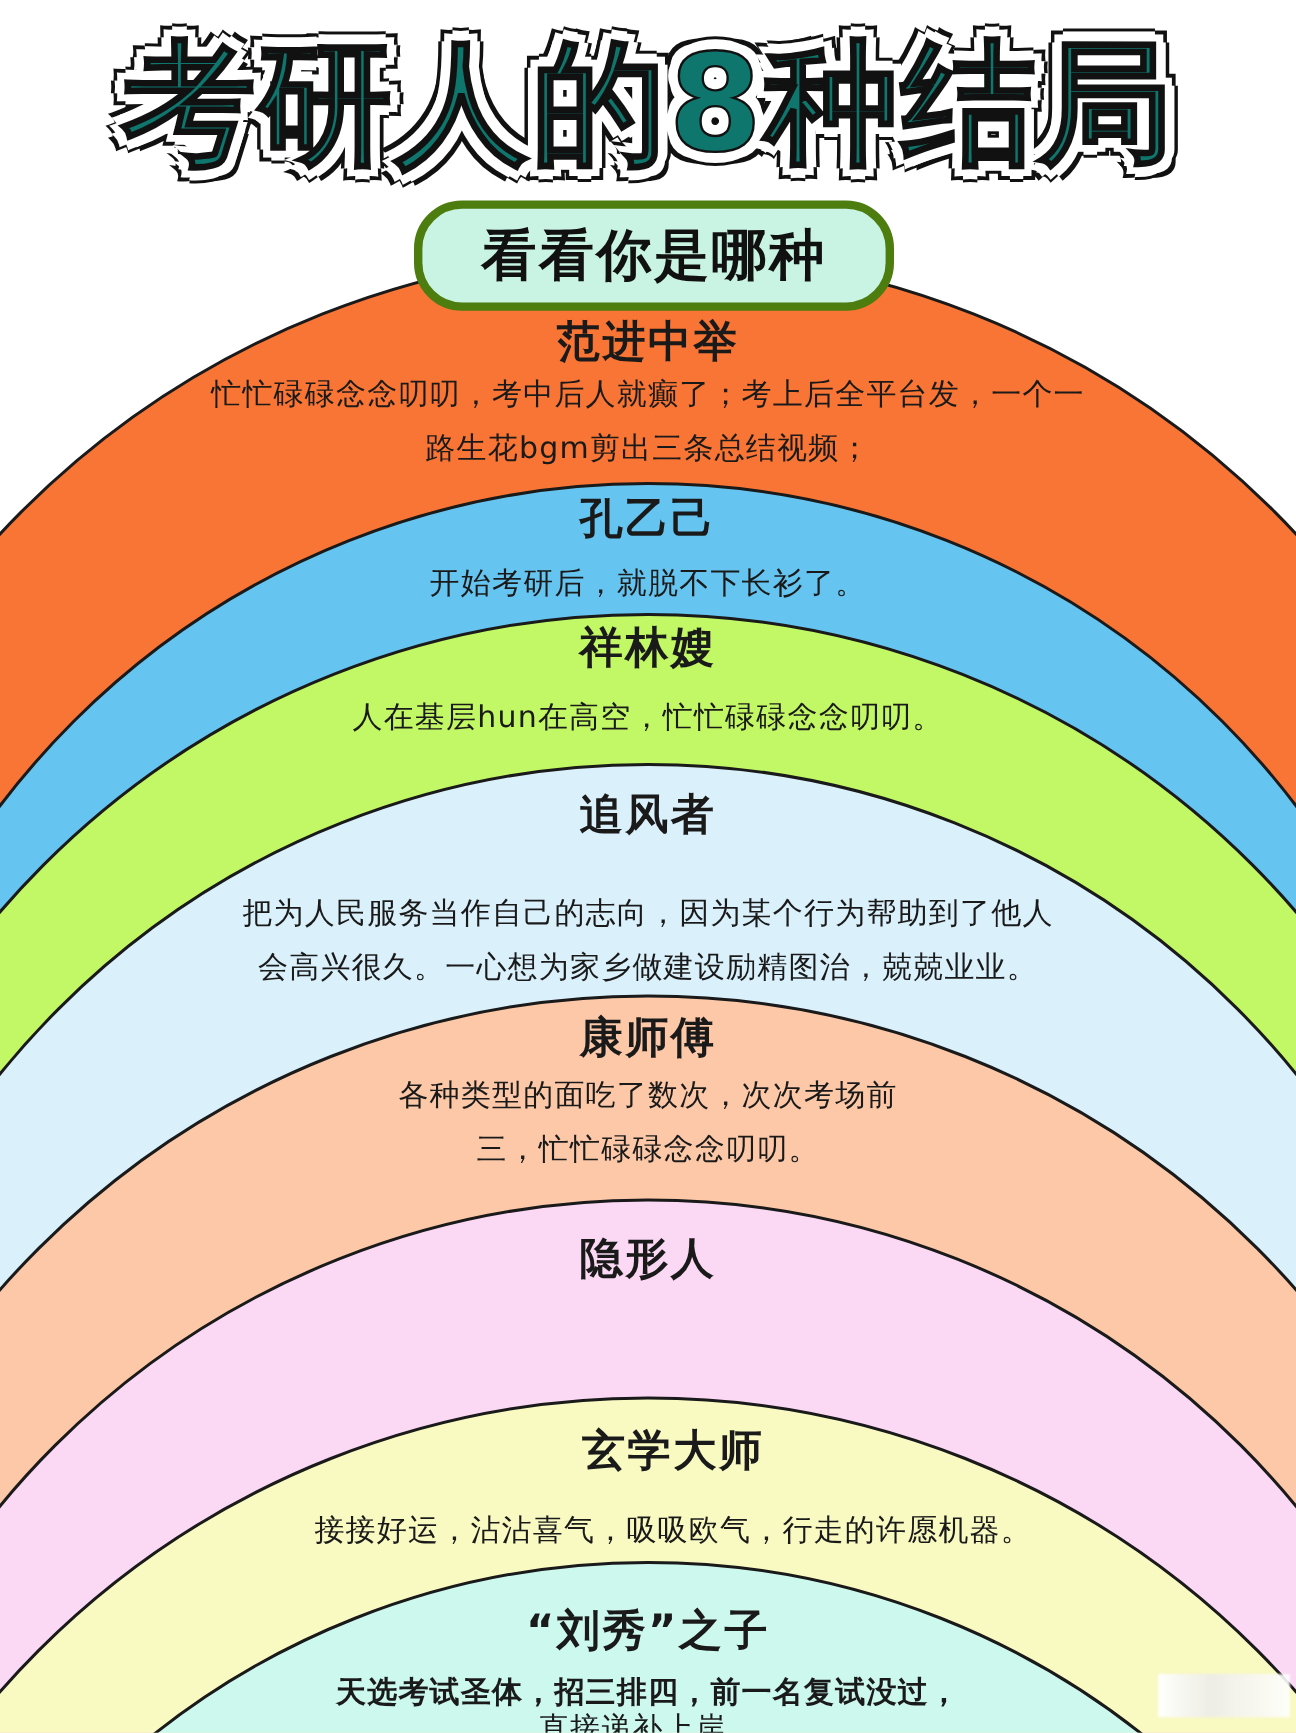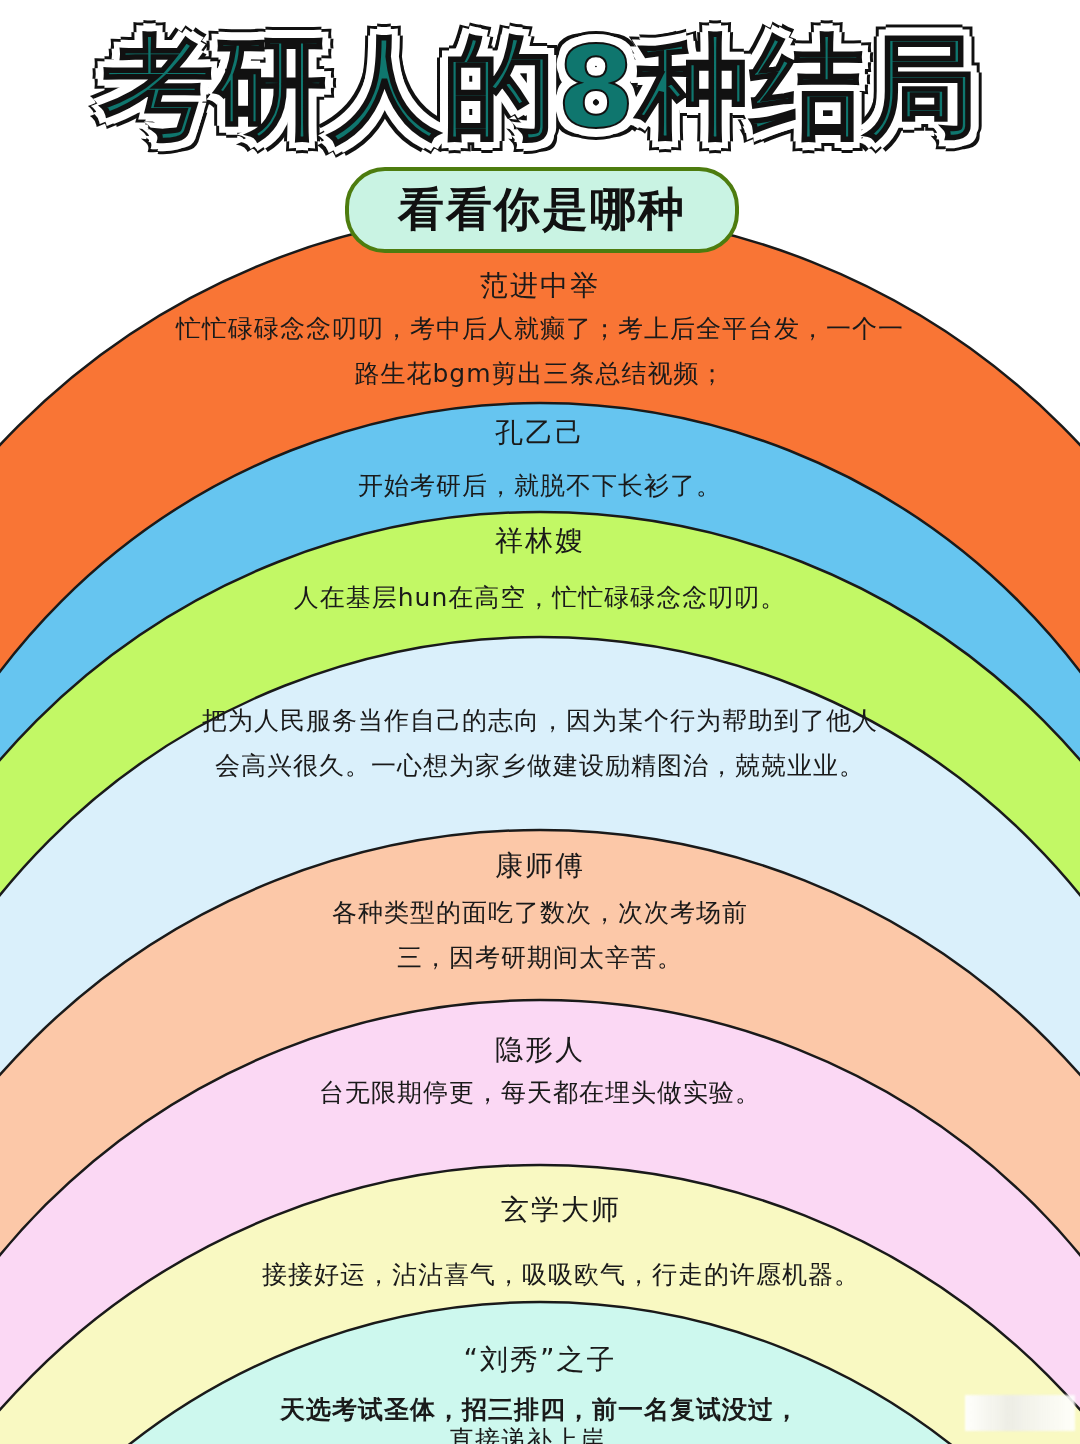--- a/index.html
+++ b/index.html
@@ -15,28 +15,28 @@
     color: #0f766e;
     -webkit-text-stroke: 2px #111;
     text-shadow:
       -7px -7px 0 #fff, 7px -7px 0 #fff, -7px 7px 0 #fff, 7px 7px 0 #fff,
       0 -9px 0 #fff, 0 9px 0 #fff, -9px 0 0 #fff, 9px 0 0 #fff,
       -10px -10px 0 #111, 10px -10px 0 #111, -10px 10px 0 #111, 10px 10px 0 #111,
       0 -12px 0 #111, 0 12px 0 #111, -12px 0 0 #111, 12px 0 0 #111;
   }
   .pill {
     position: absolute; left: 345px; top: 167px; width: 386px; height: 78px;
-    background: #c9f3e3; border: 4px solid #4d7c0f; border-radius: 40px;
+    background: #c9f3e3; border: 7px solid #4d7c0f; border-radius: 40px;
     display: flex; align-items: center; justify-content: center;
     font-size: 46px; font-weight: 900; color: #111; letter-spacing: 2px;
     z-index: 3;
   }
   .band-text { position: absolute; left: 0; width: 1080px; text-align: center; z-index: 2; }
   .band-name {
-    font-size: 28px; font-weight: 400; color: #1a1a1a; line-height: 40px; letter-spacing: 2px;
+    font-size: 36px; font-weight: 700; color: #1a1a1a; line-height: 40px; letter-spacing: 2px;
   }
   .band-desc {
     font-size: 25px; color: #1a1a1a; line-height: 45px; letter-spacing: 1px;
     margin: 0 auto;
   }
   .watermark {
     position: absolute; left: 965px; top: 1395px; width: 110px; height: 36px;
     background: linear-gradient(90deg, rgba(255,255,255,0.95), rgba(235,235,235,0.85) 40%, rgba(255,255,255,0.9));
     filter: blur(1px); z-index: 4;
   }
@@ -72,33 +72,33 @@
   <div class="band-name">孔乙己</div>
   <div class="band-desc" style="margin-top:10px;">开始考研后，就脱不下长衫了。</div>
 </div>
 
 <div class="band-text" style="top:521px;">
   <div class="band-name">祥林嫂</div>
   <div class="band-desc" style="margin-top:14px;">人在基层hun在高空，忙忙碌碌念念叨叨。</div>
 </div>
 
 <div class="band-text" style="top:660px;">
+  <div class="band-name">追风者</div>
   <div class="band-desc" style="margin-top:38px;">把为人民服务当作自己的志向，因为某个行为帮助到了他人</div>
   <div class="band-desc">会高兴很久。一心想为家乡做建设励精图治，兢兢业业。</div>
 </div>
 
 <div class="band-text" style="top:846px;">
   <div class="band-name">康师傅</div>
   <div class="band-desc" style="margin-top:4px;">各种类型的面吃了数次，次次考场前</div>
-  <div class="band-desc">三，因考研期间太辛苦。</div>
+  <div class="band-desc">三，忙忙碌碌念念叨叨。</div>
 </div>
 
 <div class="band-text" style="top:1030px;">
   <div class="band-name">隐形人</div>
-  <div class="band-desc">台无限期停更，每天都在埋头做实验。</div>
 </div>
 
 <div class="band-text" style="top:1190px;margin-left:21px;">
   <div class="band-name">玄学大师</div>
   <div class="band-desc" style="margin-top:22px;">接接好运，沾沾喜气，吸吸欧气，行走的许愿机器。</div>
 </div>
 
 <div class="band-text" style="top:1340px;">
   <div class="band-name">“刘秀”之子</div>
   <div class="band-desc" style="margin-top:14px; line-height:32px;font-weight:bold;">天选考试圣体，招三排四，前一名复试没过，</div>

